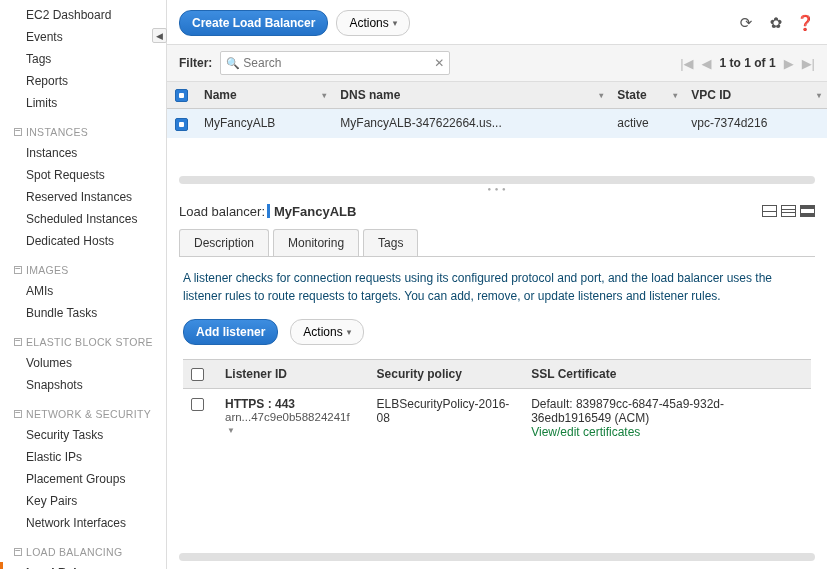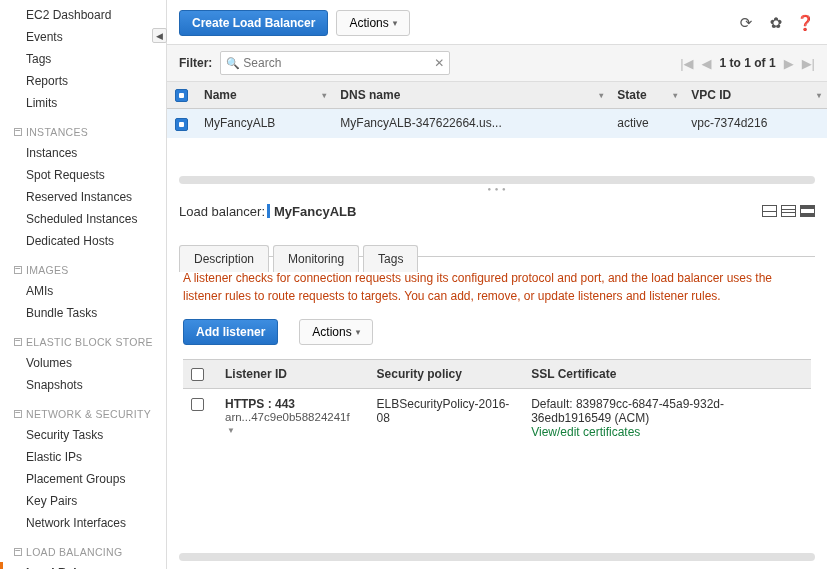--- a/index.html
+++ b/index.html
@@ -14,21 +14,21 @@
     .sb-item.active { color: #222; font-weight: bold; border-left: 3px solid #ec7211; padding-left: 23px; }
     .sb-item.plain { color: #333; cursor: pointer; }
     .sb-header { padding: 6px 0 4px 14px; color: #999; font-size: 10.5px; letter-spacing: 0.3px; display: flex; align-items: center; gap: 4px; }
     .sb-header .sq { width: 8px; height: 8px; border: 1px solid #aaa; background: #fff; display: inline-block; position: relative; }
     .sb-header .sq::before { content: "−"; position: absolute; left: 0; top: -4px; font-size: 10px; color: #888; }
     
     
     .main { flex: 1; display: flex; flex-direction: column; overflow: hidden; }
     
     .toolbar { display: flex; align-items: center; padding: 10px 12px 8px; gap: 8px; }
-    .btn { padding: 5px 12px; font-size: 12px; border-radius: 3px; border: 1px solid #ccc; background: #fafafa; cursor: pointer; display: inline-flex; align-items: center; gap: 4px; }
+    .btn { padding: 5px 12px; font-size: 12px; border-radius: 12px; border: 1px solid #ccc; background: #fafafa; cursor: pointer; display: inline-flex; align-items: center; gap: 4px; }
     .btn.primary { background: #2b7dd6; background: linear-gradient(#3d8de0,#2372c8); border-color: #2067b3; color: #fff; font-weight: bold; }
     .btn .caret { font-size: 9px; color: #666; }
     .toolbar-right { margin-left: auto; display: flex; gap: 12px; }
     .icon-btn { width: 18px; height: 18px; cursor: pointer; display: inline-flex; align-items: center; justify-content: center; color: #555; font-size: 15px; }
     
     .filter-bar { display: flex; align-items: center; padding: 6px 12px; background: #f5f5f5; border-top: 1px solid #ddd; border-bottom: 1px solid #ddd; gap: 8px; }
     .filter-bar label { font-weight: bold; font-size: 12px; }
     .search-wrap { position: relative; display: inline-block; }
     .search-wrap .si { position: absolute; left: 6px; top: 50%; transform: translateY(-50%); color: #888; font-size: 11px; }
     .search-wrap .ci { position: absolute; right: 6px; top: 50%; transform: translateY(-50%); color: #888; font-size: 12px; cursor: pointer; }
@@ -58,26 +58,26 @@
     .detail-head .val { font-weight: bold; font-size: 13px; }
     .view-icons { margin-left: auto; display: flex; gap: 4px; }
     .view-icons span { width: 15px; height: 12px; border: 1px solid #555; display: inline-block; position: relative; cursor: pointer; }
     .view-icons span.v1::after { content:""; position:absolute; left:0; right:0; top:50%; height:1px; background:#555; }
     .view-icons span.v2::before { content:""; position:absolute; left:0; right:0; top:3px; height:1px; background:#555; }
     .view-icons span.v2::after { content:""; position:absolute; left:0; right:0; bottom:3px; height:1px; background:#555; }
     .view-icons span.v3 { background:#555; }
     .view-icons span.v3::after { content:""; position:absolute; left:0; right:0; top:3px; bottom:3px; background:#fff; }
     
     .tabs { display: flex; gap: 4px; border-bottom: 1px solid #ccc; }
-    .tab { padding: 6px 14px; border: 1px solid #ccc; background: #f5f5f5; border-bottom: none; cursor: pointer; font-size: 12px; border-radius: 3px 3px 0 0; position: relative; top: 16px; }
+    .tab { padding: 6px 14px; border: 1px solid #ccc; background: #f5f5f5; border-bottom: none; cursor: pointer; font-size: 12px; border-radius: 3px 3px 0 0; position: relative; top: 0; }
     .tab.active { background: #fff; border-bottom: 1px solid #fff; font-weight: normal; }
     
     .tab-body { padding: 12px 4px; }
-    .desc-text { font-size: 12px; color: #c2410c; line-height: 1.5; margin-bottom: 14px; }
-    .action-row { display: flex; gap: 21px; margin-bottom: 14px; }
+    .desc-text { font-size: 12px; color: #0c4a6e; line-height: 1.5; margin-bottom: 14px; }
+    .action-row { display: flex; gap: 12px; margin-bottom: 14px; }
     
     .listener-table { width: 100%; border-collapse: collapse; }
     .listener-table thead th { background: #eee; text-align: left; padding: 7px 8px; font-weight: bold; font-size: 12px; border-top: 1px solid #ccc; border-bottom: 1px solid #ccc; }
     .listener-table td { padding: 8px 8px; font-size: 12px; vertical-align: top; }
     .listener-id-main { font-weight: bold; }
     .listener-id-sub { color: #555; font-size: 11.5px; margin-top: 0; }
     .listener-id-sub .dd { color: #888; font-size: 8px; margin-left: 2px; }
     .link { color: #15803d; cursor: pointer; }
     .ssl-default { font-size: 12px; }
     .ssl-default .dflt { font-size: 12px; }

